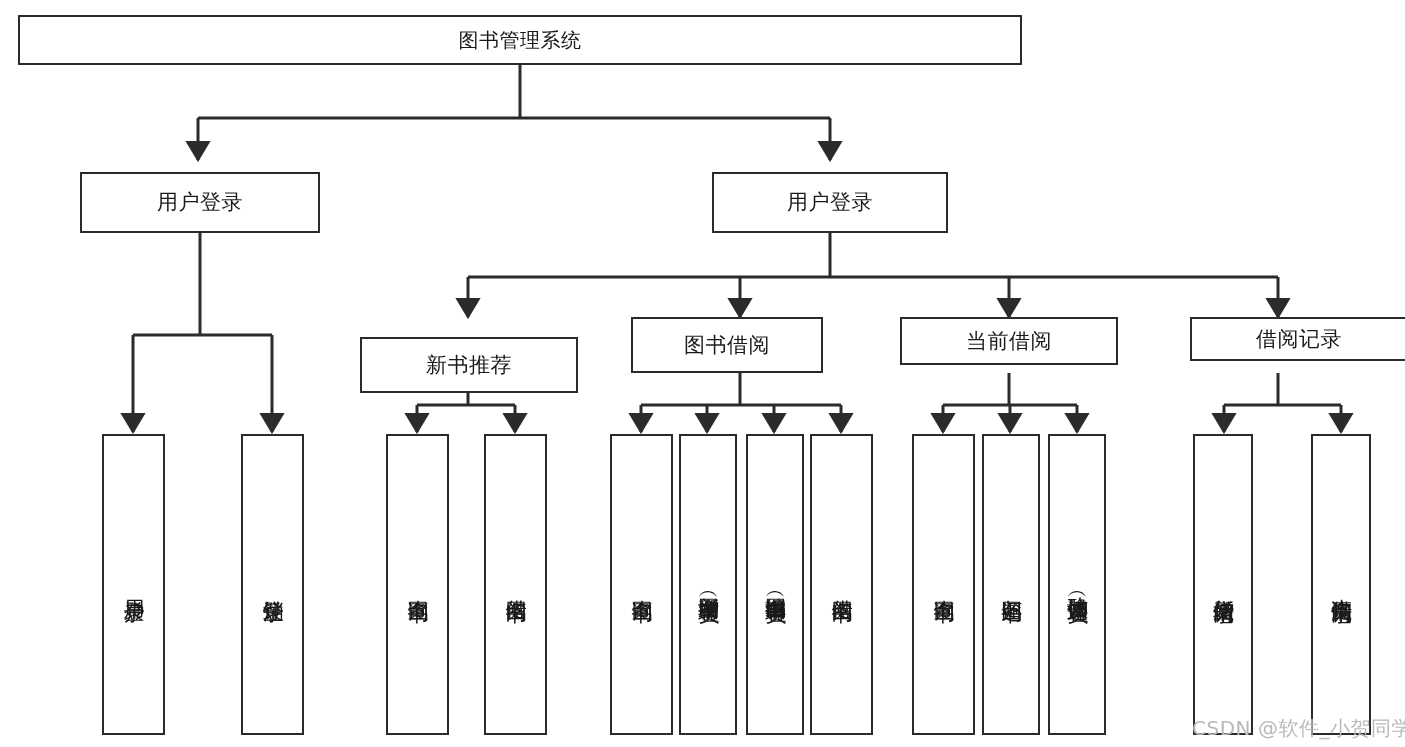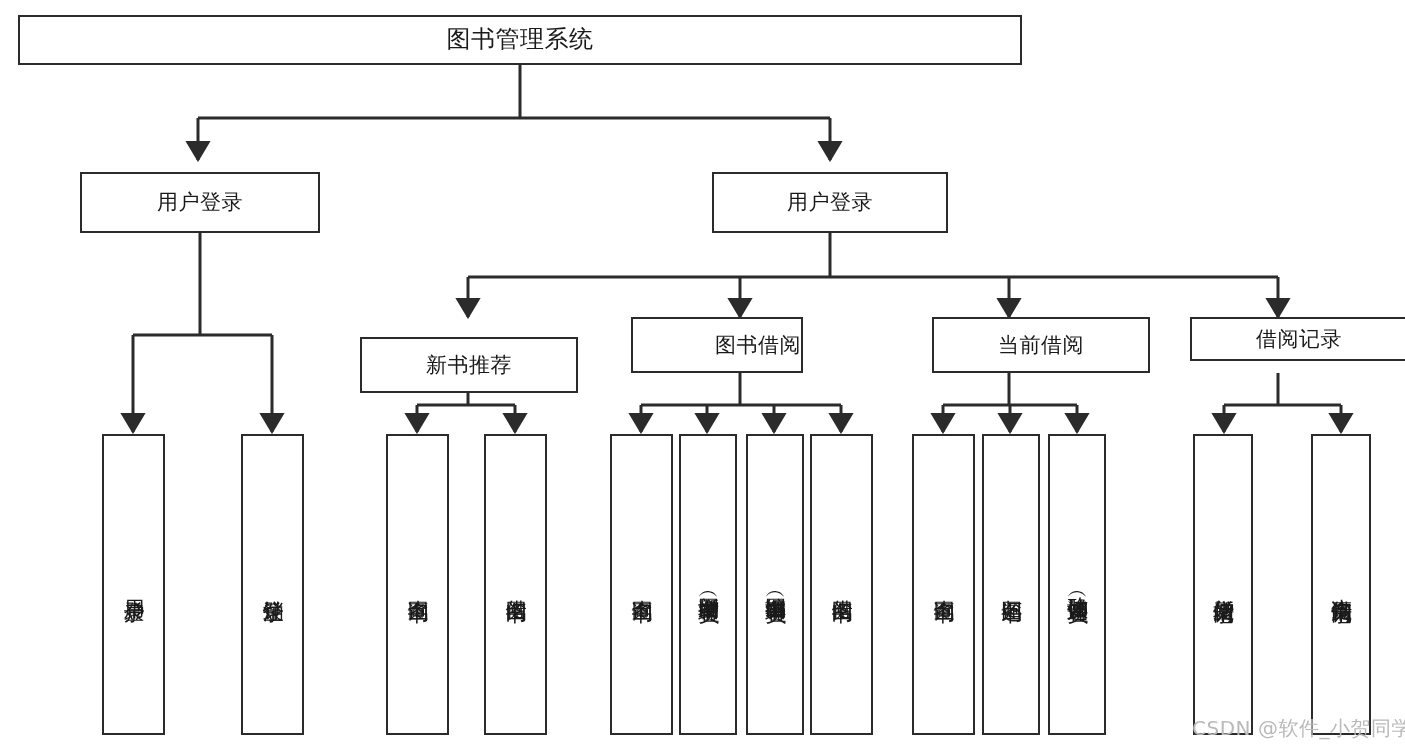--- a/index.html
+++ b/index.html
@@ -37,21 +37,21 @@
     text-align: center;
     color: #1a1a1a;
     z-index: 2;
   }
   .node-h {
     font-size: 21px;
     line-height: 1.15;
     letter-spacing: 0.5px;
   }
   .node-root {
-    font-size: 24px;
+    font-size: 20px;
   }
   .node-v {
     writing-mode: vertical-rl;
     text-orientation: upright;
     font-size: 21px;
     line-height: 1.32;
     letter-spacing: 1px;
     padding-top: 6px;
     padding-bottom: 6px;
     white-space: nowrap;
@@ -134,25 +134,25 @@
   </div>
 
   <div class="node node-h" style="left:712px; top:172px; width:236px; height:61px;">
     <span>用户登录</span>
   </div>
 
   <div class="node node-h" style="left:360px; top:317px; width:218px; height:56px;margin-top:20px;">
     <span>新书推荐</span>
   </div>
 
-  <div class="node node-h" style="left:631px; top:317px; width:172px; height:56px;justify-content:flex-end;">
+  <div class="node node-h" style="left:631px; top:317px; width:192px; height:56px;">
     <span>图书借阅</span>
   </div>
 
-  <div class="node node-h" style="left:900px; top:317px; width:218px; height:56px;margin-left:32px;">
+  <div class="node node-h" style="left:900px; top:317px; width:218px; height:48px;">
     <span>当前借阅</span>
   </div>
 
   <div class="node node-h" style="left:1190px; top:317px; width:218px; height:44px;">
     <span>借阅记录</span>
   </div>
 
   <div class="node node-v" style="left:102px; top:434px; width:63px; height:301px;">
     <span>用户登录</span>
   </div>

